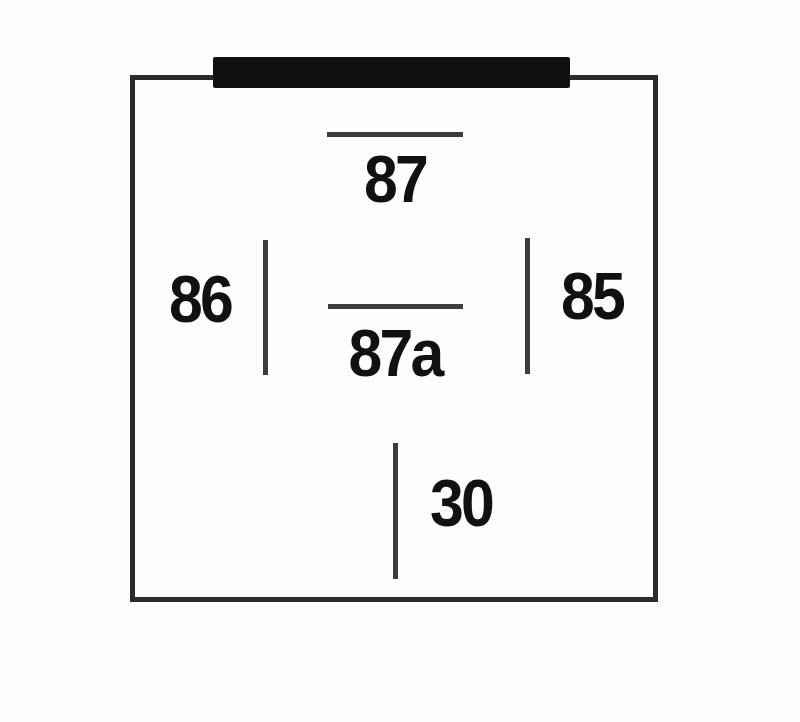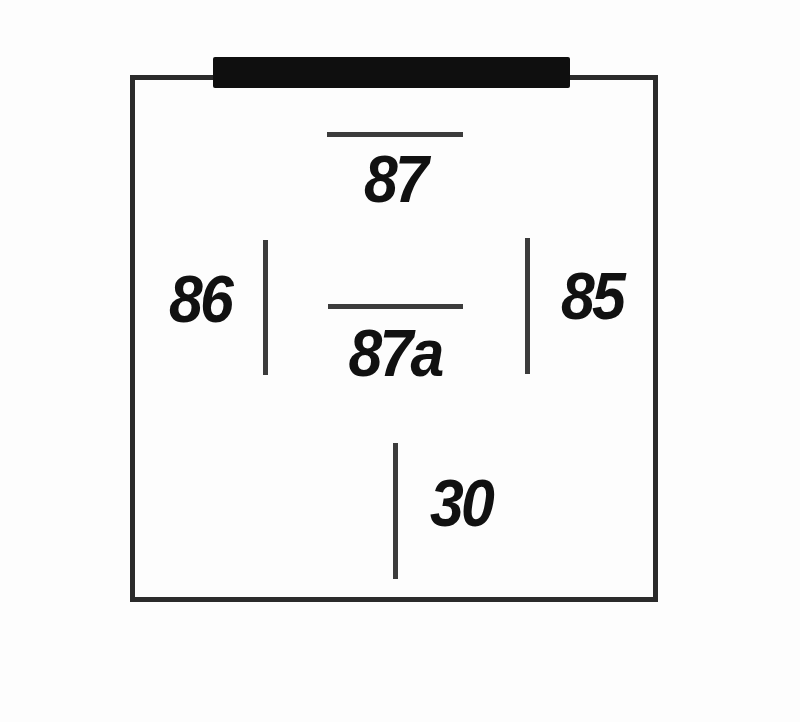--- a/index.html
+++ b/index.html
@@ -7,21 +7,20 @@
     padding: 0;
     background: #ffffff;
   }
   .stage {
     position: relative;
     width: 800px;
     height: 722px;
     background: #fdfdfd;
     overflow: hidden;
     font-family: "Liberation Sans", sans-serif;
-    font-style: italic;
   }
   .relay-box {
     position: absolute;
     left: 130px;
     top: 75px;
     width: 528px;
     height: 527px;
     box-sizing: border-box;
     border: 5px solid #2b2b2b;
     background: #fdfdfd;

